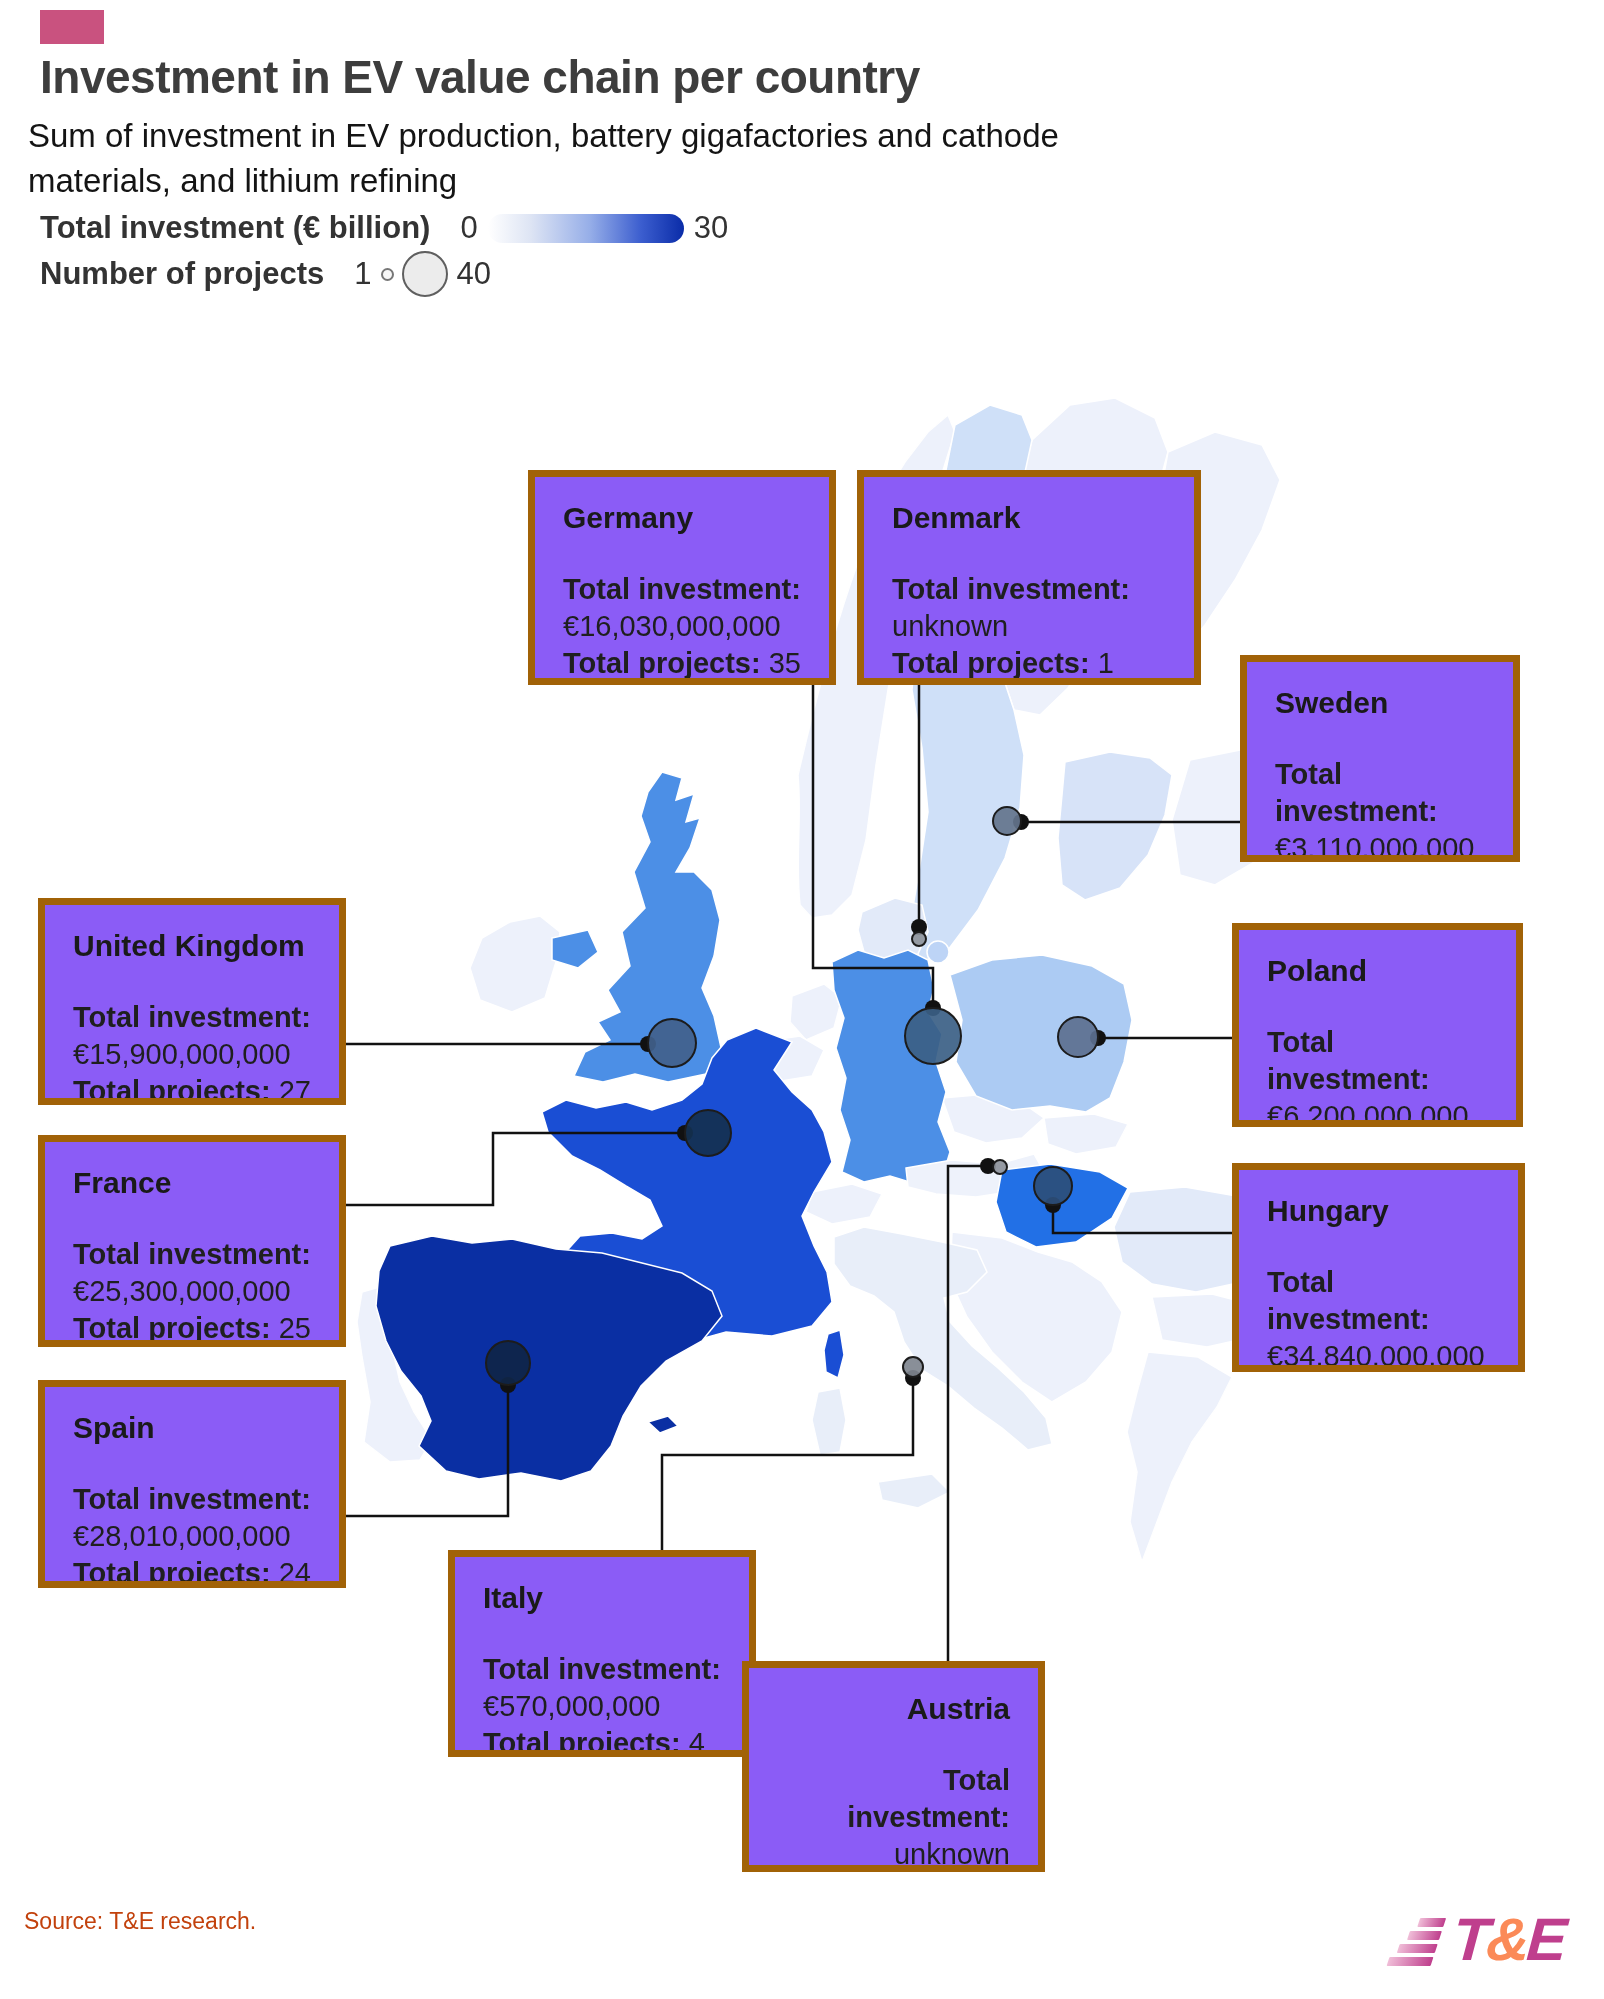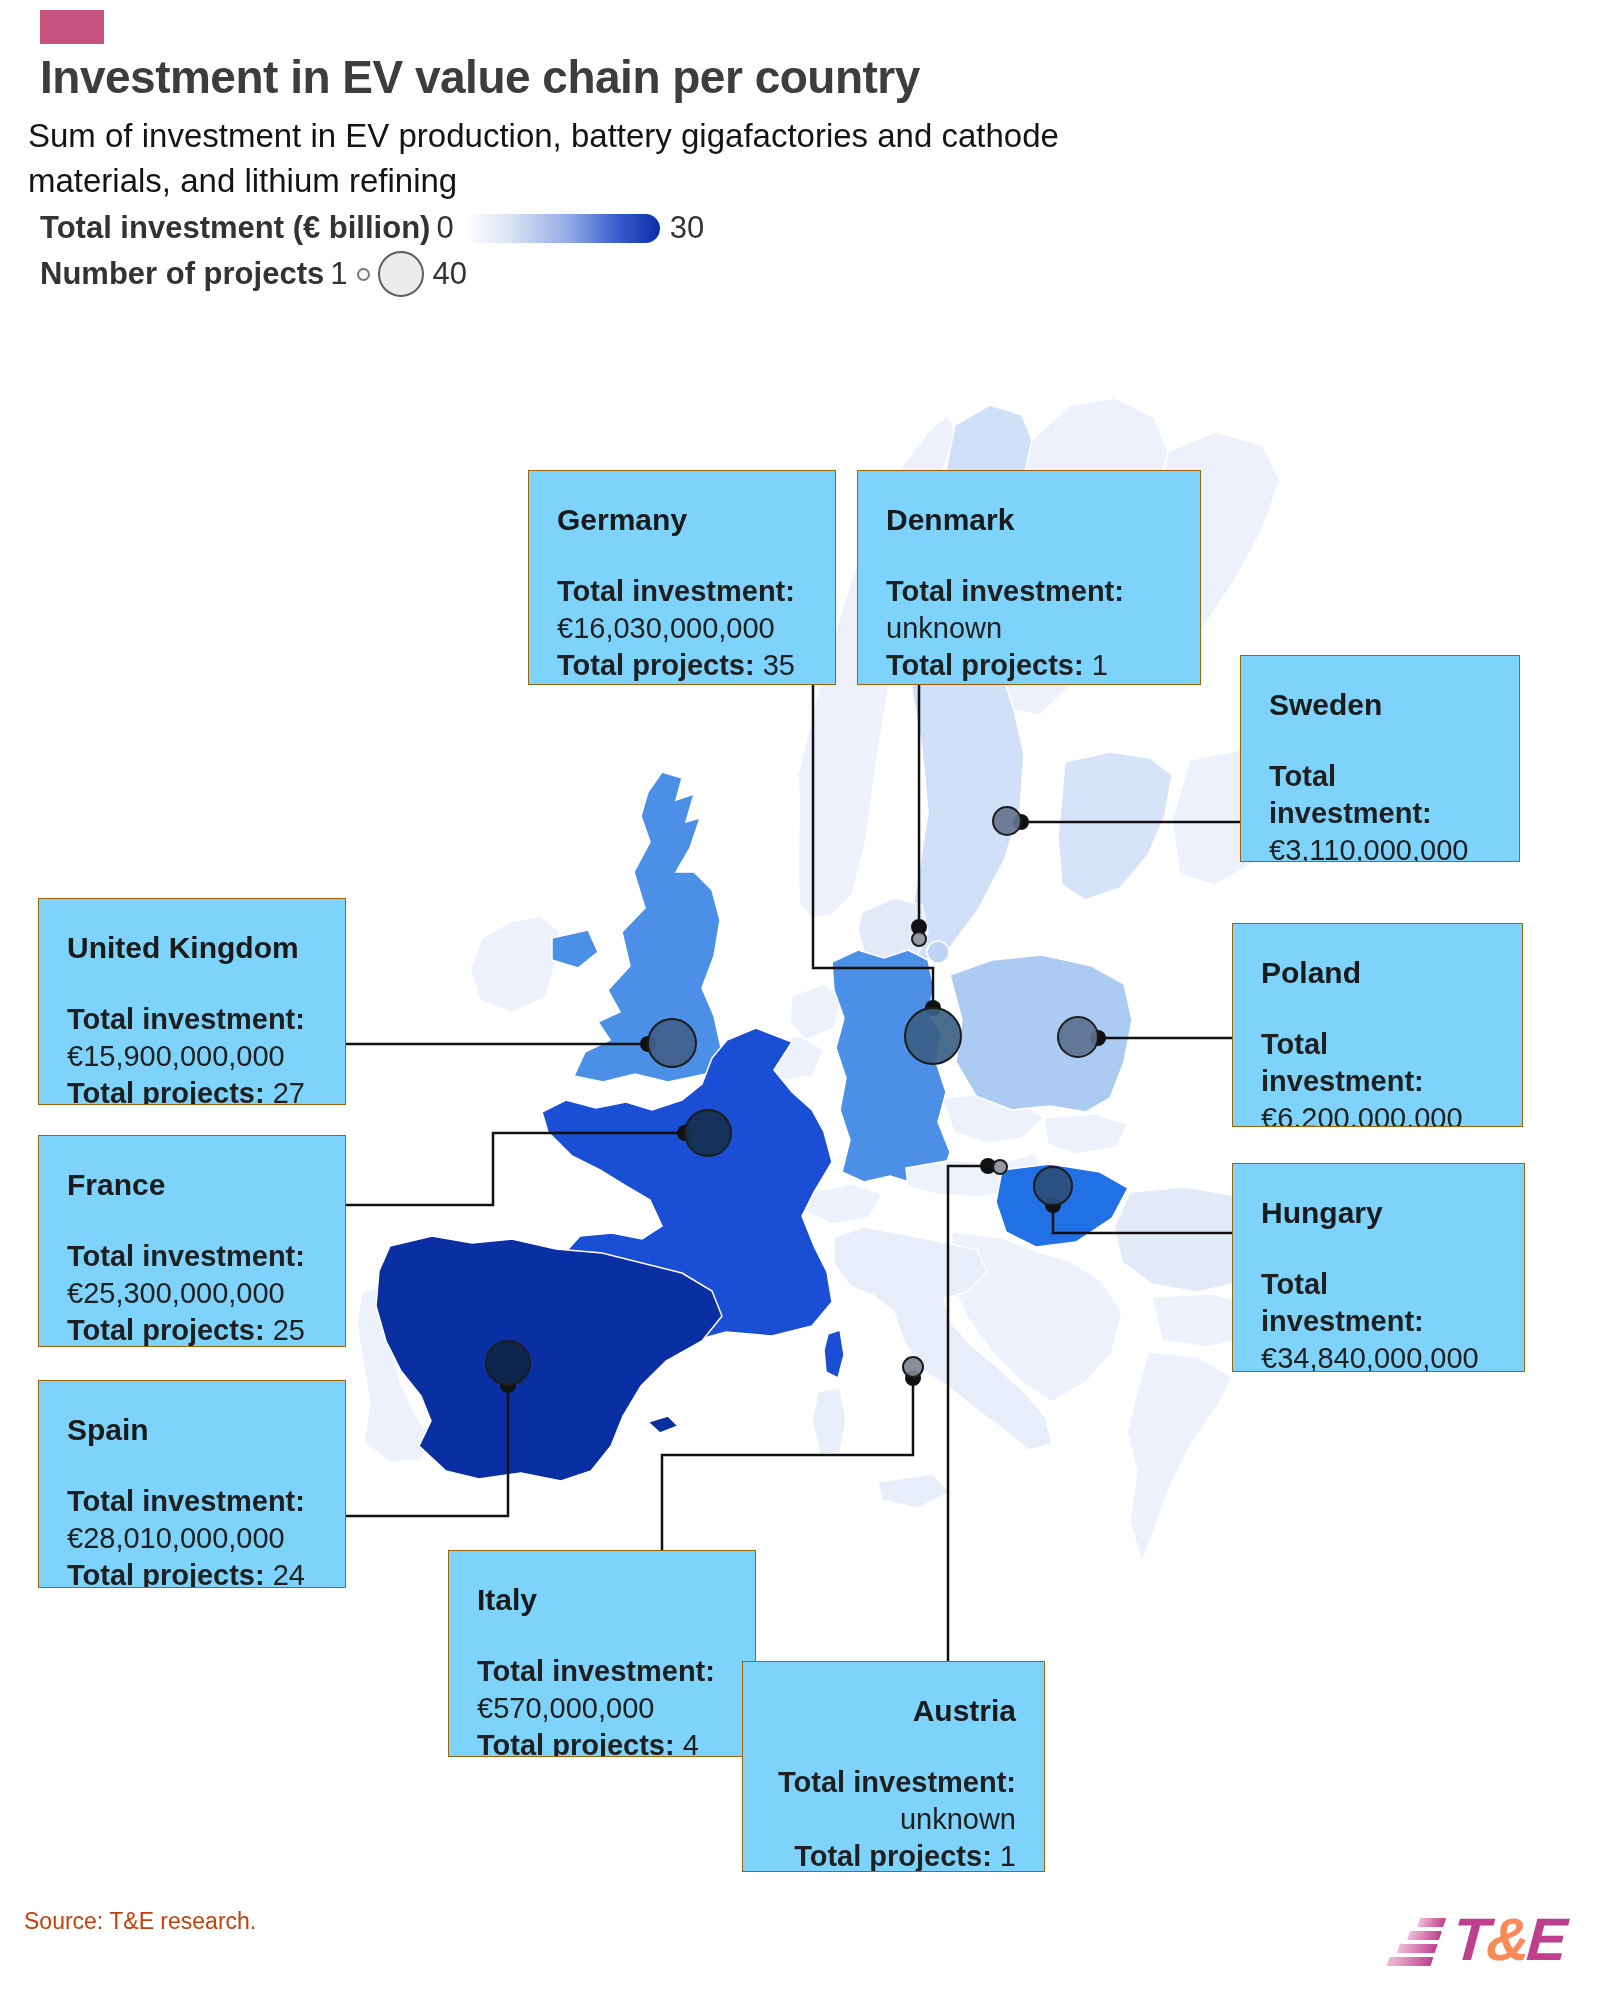--- a/index.html
+++ b/index.html
@@ -3,33 +3,33 @@
 <meta charset="utf-8">
 <style>
   html,body{margin:0;padding:0;background:#ffffff;}
   body{width:1604px;height:1999px;position:relative;overflow:hidden;
        font-family:"Liberation Sans","DejaVu Sans",sans-serif;color:#1c1c1c;}
   .accent{position:absolute;left:40px;top:10px;width:64px;height:34px;}
   .title{position:absolute;left:40px;top:50px;font-size:46px;font-weight:bold;color:#3d3d3d;letter-spacing:-0.5px;}
   .subtitle{position:absolute;left:28px;top:114px;font-size:33px;line-height:1.35;color:#141414;width:1110px;font-weight:normal;}
   .legend{position:absolute;left:40px;top:205px;}
   .legrow{display:flex;align-items:center;height:46px;}
-  .leglabel{font-size:31px;font-weight:bold;color:#333;margin-right:6px;}
+  .leglabel{font-size:31px;font-weight:bold;color:#333;margin-right:30px;}
   .legval{font-size:31px;color:#333;}
   .gradbar{width:196px;height:29px;border-radius:15px;margin:0 10px;
     background:linear-gradient(90deg,#ffffff 0%,#dde4f4 22%,#96aee8 52%,#3c5ecf 78%,#0a2ca8 100%);}
   .dot-small{width:9px;height:9px;border-radius:50%;background:#f7f7f7;border:2px solid #777;margin:0 8px 0 10px;}
   .circ-big{width:42px;height:42px;border-radius:50%;background:#ececec;border:2px solid #5f5f5f;margin-right:8px;}
   svg.map{position:absolute;left:0;top:0;}
   .land{stroke:#ffffff;stroke-width:1.5;}
   .connector{stroke:#111111;stroke-width:2.5;fill:none;}
   .anchor{fill:#111111;}
   .bubble{stroke:#1c1c1c;stroke-width:2;fill-opacity:0.92;}
-  .callout{position:absolute;background:#7dd3fc;border:1px solid #a16207;
-    padding:32px 28px 20px 28px;box-sizing:border-box;overflow:hidden;}
+  .callout{position:absolute;background:#8b5cf6;border:7px solid #a16207;
+    padding:24px 28px 20px 28px;box-sizing:border-box;overflow:hidden;}
   .c-title{font-size:30px;font-weight:bold;color:#1a1a1a;margin-bottom:36px;}
   .c-row{font-size:29px;line-height:37px;color:#1f1f1f;}
   .b{font-weight:bold;}
   .source{position:absolute;left:24px;top:1908px;font-size:23px;color:#c2410c;}
   .logo{position:absolute;right:40px;top:1905px;display:flex;align-items:center;}
   .logo-bars{display:flex;flex-direction:column;align-items:flex-end;margin-right:14px;transform:skewX(-18deg);}
   .logo-bars div{height:9px;margin-top:4px;border-radius:1px;
     background:linear-gradient(90deg,#f0bed8 0%,#bf3f8d 100%);}
   .lb1{width:26px;} .lb2{width:32px;} .lb3{width:38px;} .lb4{width:44px;}
   .logo-text{font-size:60px;font-weight:bold;font-style:italic;letter-spacing:-3px;transform:skewX(-4deg);}

